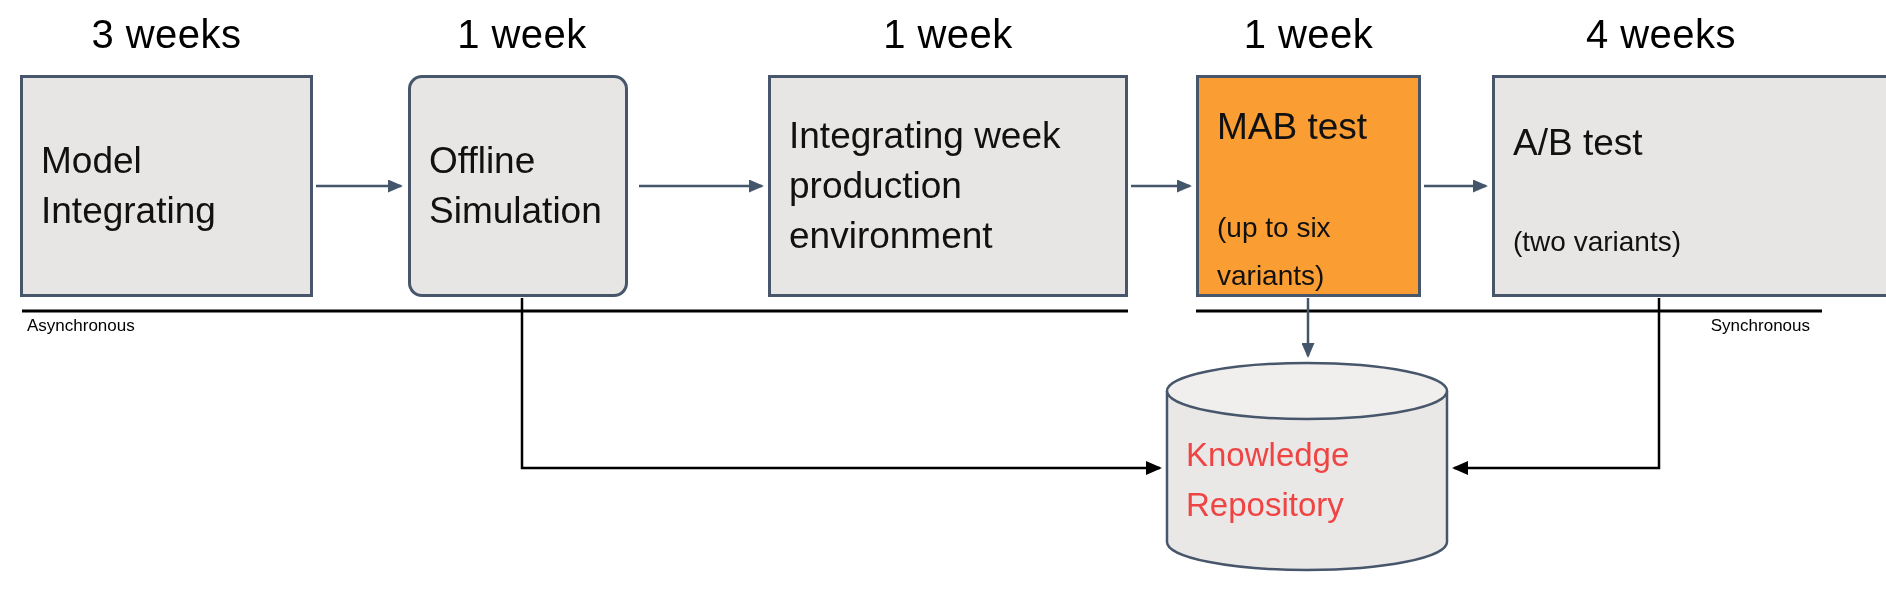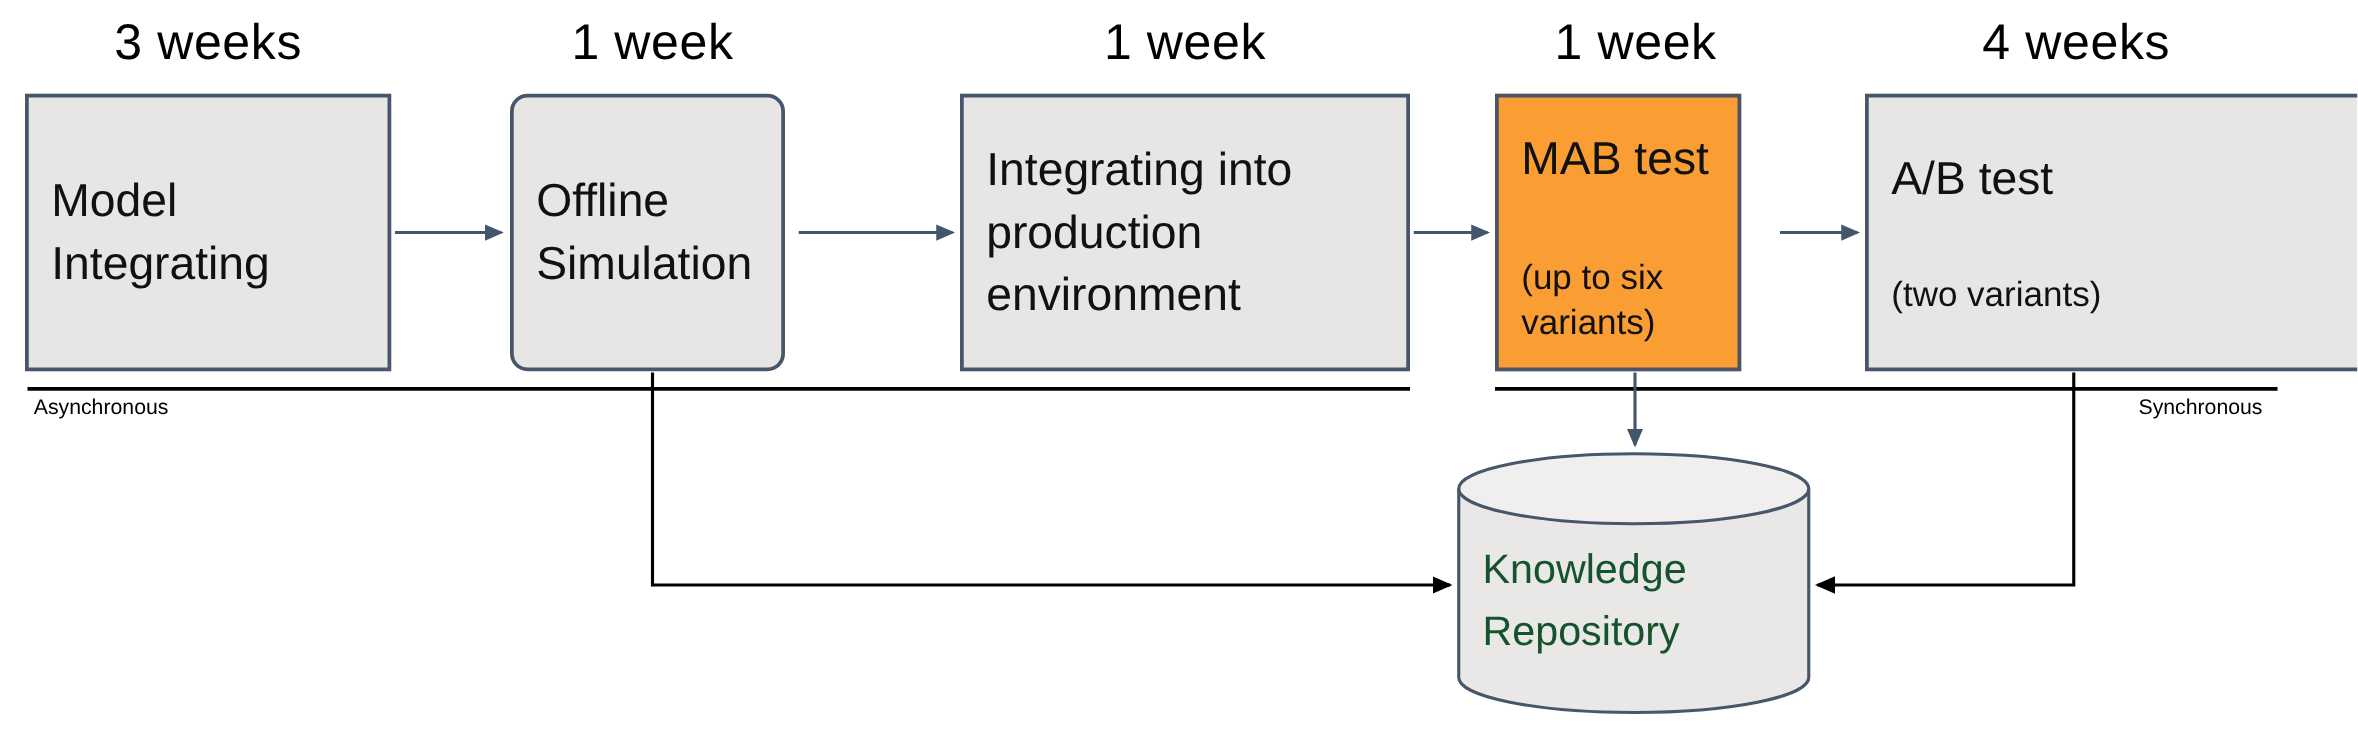--- a/index.html
+++ b/index.html
@@ -57,21 +57,21 @@
     position: absolute;
     left: 18px;
     right: 12px;
     font-size: 37px;
     line-height: 46px;
   }
   .stage-box .box-subtitle {
     position: absolute;
     left: 18px;
     font-size: 28px;
-    line-height: 36px;
+    line-height: 48px;
   }
   .zone-label {
     position: absolute;
     top: 316px;
     font-size: 17px;
     color: #000000;
     white-space: nowrap;
   }
   .zone-label.left { left: 27px; }
   .zone-label.right {
@@ -79,21 +79,21 @@
     width: 240px;
     text-align: right;
   }
   .repo-label {
     position: absolute;
     left: 1186px;
     top: 430px;
     width: 230px;
     font-size: 33px;
     line-height: 50px;
-    color: #14532d;
+    color: #ef4444;
   }
 </style>
 </head>
 <body>
 
 <div class="canvas">
 
   <svg class="connector-layer" width="1886" height="598" viewBox="0 0 1886 598">
     <defs>
       <marker id="arrow-slate" markerUnits="userSpaceOnUse" markerWidth="15" markerHeight="13" refX="13" refY="6.5" orient="auto">
@@ -127,25 +127,25 @@
     <div class="box-title">Model Integrating</div>
   </div>
 
   <div class="duration-label" style="left:408px; width:228px;">1 week</div>
   <div class="stage-box centered" style="left:408px; width:220px;border-radius:14px;">
     <div class="box-title">Offline Simulation</div>
   </div>
 
   <div class="duration-label" style="left:768px; width:360px;">1 week</div>
   <div class="stage-box centered" style="left:768px; width:360px;">
-    <div class="box-title">Integrating into production environment</div>
+    <div class="box-title">Integrating week production environment</div>
   </div>
 
   <div class="duration-label" style="left:1196px; width:225px;">1 week</div>
-  <div class="stage-box highlight" style="left:1196px; width:197px;padding-left:43px;">
+  <div class="stage-box highlight" style="left:1196px; width:225px;padding-left:43px;">
     <div class="box-title abs" style="top:26px;">MAB test</div>
     <div class="box-subtitle" style="top:126px; width:180px;">(up to six variants)</div>
   </div>
 
   <div class="duration-label" style="left:1492px; width:338px;">4 weeks</div>
   <div class="stage-box" style="left:1492px; width:398px;">
     <div class="box-title abs" style="top:42px;">A/B test</div>
     <div class="box-subtitle" style="top:140px; width:300px;">(two variants)</div>
   </div>
 

